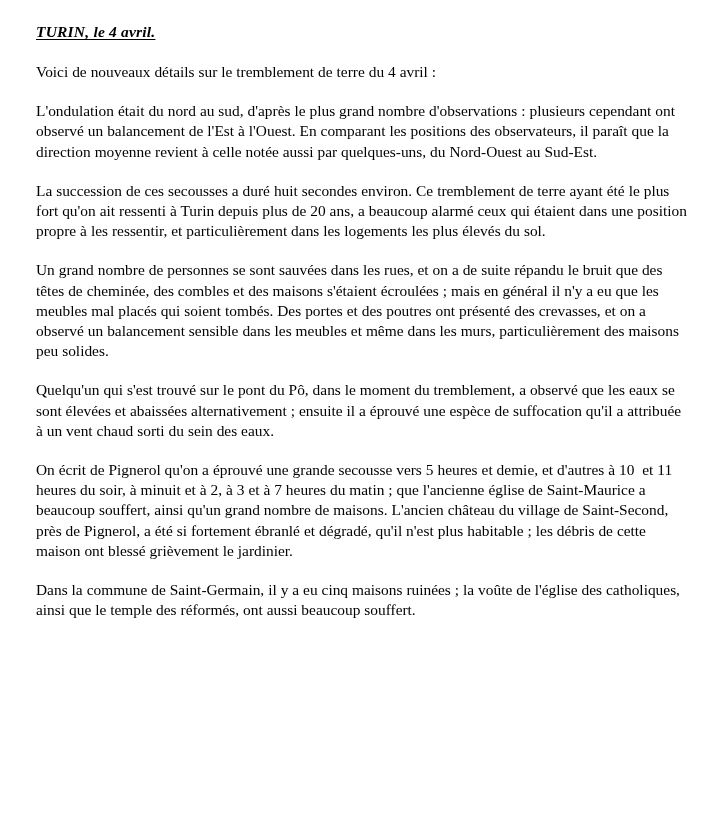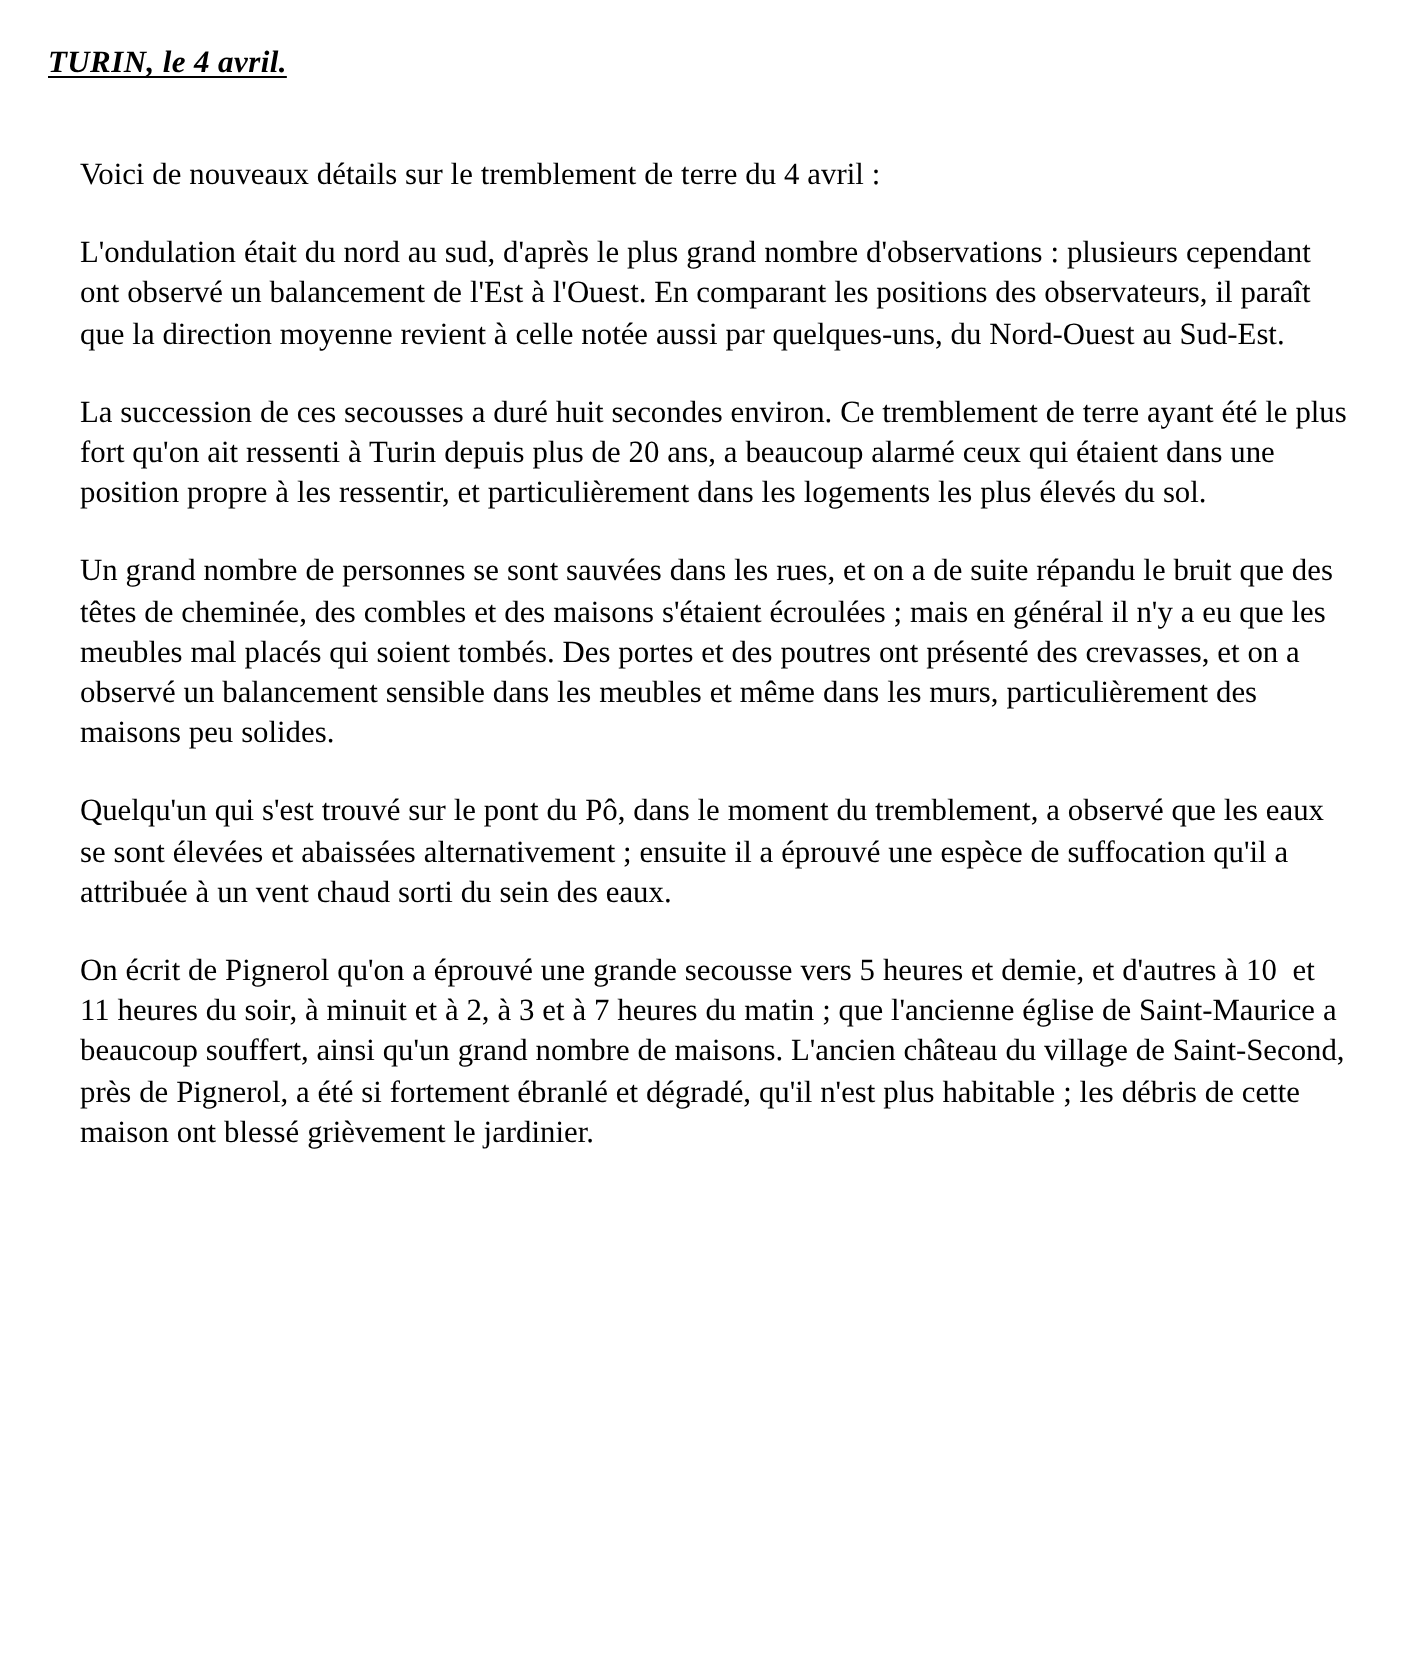--- a/index.html
+++ b/index.html
@@ -15,42 +15,42 @@
     font-family: "Liberation Serif", "DejaVu Serif", serif;
     color: #000000;
     -webkit-font-smoothing: none;
   }
 
   .page {
     position: relative;
     width: 709px;
     height: 830px;
     box-sizing: border-box;
-    padding: 22px 19px 0 24px;
+    padding: 22px 19px 0 36px;
     background: #ffffff;
   }
 
   .doc-heading {
     font-style: italic;
     font-weight: bold;
     font-size: 15.5px;
     line-height: 20px;
     letter-spacing: 0.2px;
     text-decoration: underline;
     text-underline-offset: 2px;
     margin: 0 0 20px 0;
     display: inline-block;
     white-space: pre;
   }
 
   .body-text {
     font-size: 15.4px;
     line-height: 20.2px;
     text-align: left;
-    margin: 16px;
+    margin: 0;
     padding: 0;
     list-style: none;
   }
 
   .para {
     margin: 0 0 19px 0;
     padding: 0;
     text-align: left;
     white-space: pre-wrap;
     word-spacing: 0.1px;
@@ -68,15 +68,16 @@
 
   <h1 class="doc-heading">TURIN, le 4 avril.</h1>
 
   <div class="body-text">
     <p class="para">Voici de nouveaux détails sur le tremblement de terre du 4 avril :</p>
     <p class="para">L'ondulation était du nord au sud, d'après le plus grand nombre d'observations : plusieurs cependant ont observé un balancement de l'Est à l'Ouest. En comparant les positions des observateurs, il paraît que la direction moyenne revient à celle notée aussi par quelques-uns, du Nord-Ouest au Sud-Est.</p>
     <p class="para">La succession de ces secousses a duré huit secondes environ. Ce tremblement de terre ayant été le plus fort qu'on ait ressenti à Turin depuis plus de 20 ans, a beaucoup alarmé ceux qui étaient dans une position propre à les ressentir, et particulièrement dans les logements les plus élevés du sol.</p>
     <p class="para">Un grand nombre de personnes se sont sauvées dans les rues, et on a de suite répandu le bruit que des têtes de cheminée, des combles et des maisons s'étaient écroulées ; mais en général il n'y a eu que les meubles mal placés qui soient tombés. Des portes et des poutres ont présenté des crevasses, et on a observé un balancement sensible dans les meubles et même dans les murs, particulièrement des maisons peu solides.</p>
     <p class="para">Quelqu'un qui s'est trouvé sur le pont du Pô, dans le moment du tremblement, a observé que les eaux se sont élevées et abaissées alternativement ; ensuite il a éprouvé une espèce de suffocation qu'il a attribuée à un vent chaud sorti du sein des eaux.</p>
     <p class="para">On écrit de Pignerol qu'on a éprouvé une grande secousse vers 5 heures et demie, et d'autres à 10  et 11 heures du soir, à minuit et à 2, à 3 et à 7 heures du matin ; que l'ancienne église de Saint-Maurice a beaucoup souffert, ainsi qu'un grand nombre de maisons. L'ancien château du village de Saint-Second, près de Pignerol, a été si fortement ébranlé et dégradé, qu'il n'est plus habitable ; les débris de cette maison ont blessé grièvement le jardinier.</p>
+    <p class="para">Dans la commune de Saint-Germain, il y a eu cinq maisons ruinées ; la voûte de l'église des catholiques, ainsi que le temple des réformés, ont aussi beaucoup souffert.</p>
   </div>
 
 </div>
 
 </body></html>

